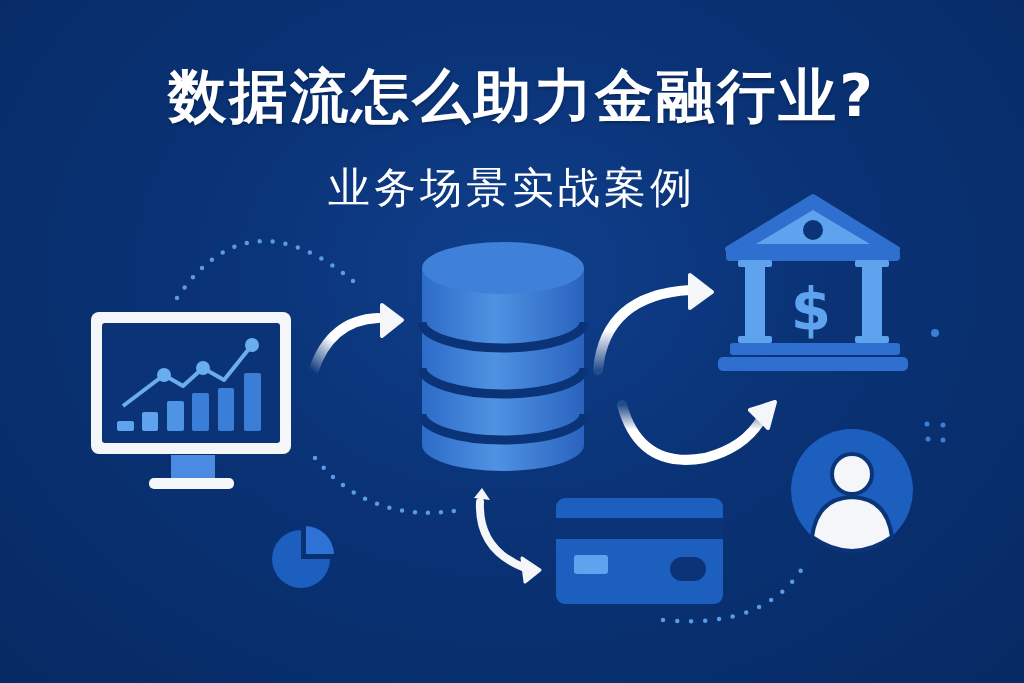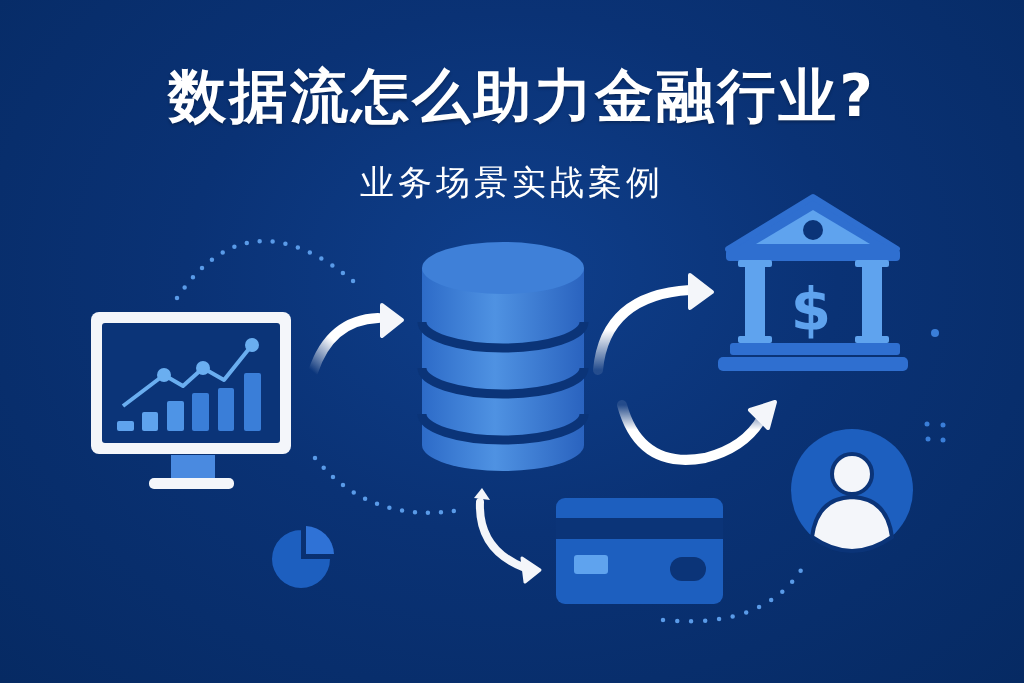--- a/index.html
+++ b/index.html
@@ -9,21 +9,21 @@
     font-family: "DejaVu Sans", "Liberation Sans", sans-serif;
   }
   .title {
     position: absolute; left: 0; right: 0; top: 58px;
     text-align: center; color: #ffffff; font-weight: bold;
     font-size: 58px; letter-spacing: 3px; padding-left: 20px;
     text-shadow: 0 2px 3px rgba(0,0,0,0.25);
   }
   .subtitle {
     position: absolute; left: 0; right: 0; top: 160px;
-    text-align: center; color: #ffffff; font-size: 34px; letter-spacing: 4px;
+    text-align: center; color: #ffffff; font-size: 42px; letter-spacing: 4px;
   }
   svg.scene { position: absolute; left: 0; top: 0; }
 </style>
 </head>
 <body>
 
 <div class="title">数据流怎么助力金融行业?</div>
 <div class="subtitle">业务场景实战案例</div>
 
 <svg class="scene" width="1024" height="683" viewBox="0 0 1024 683">

